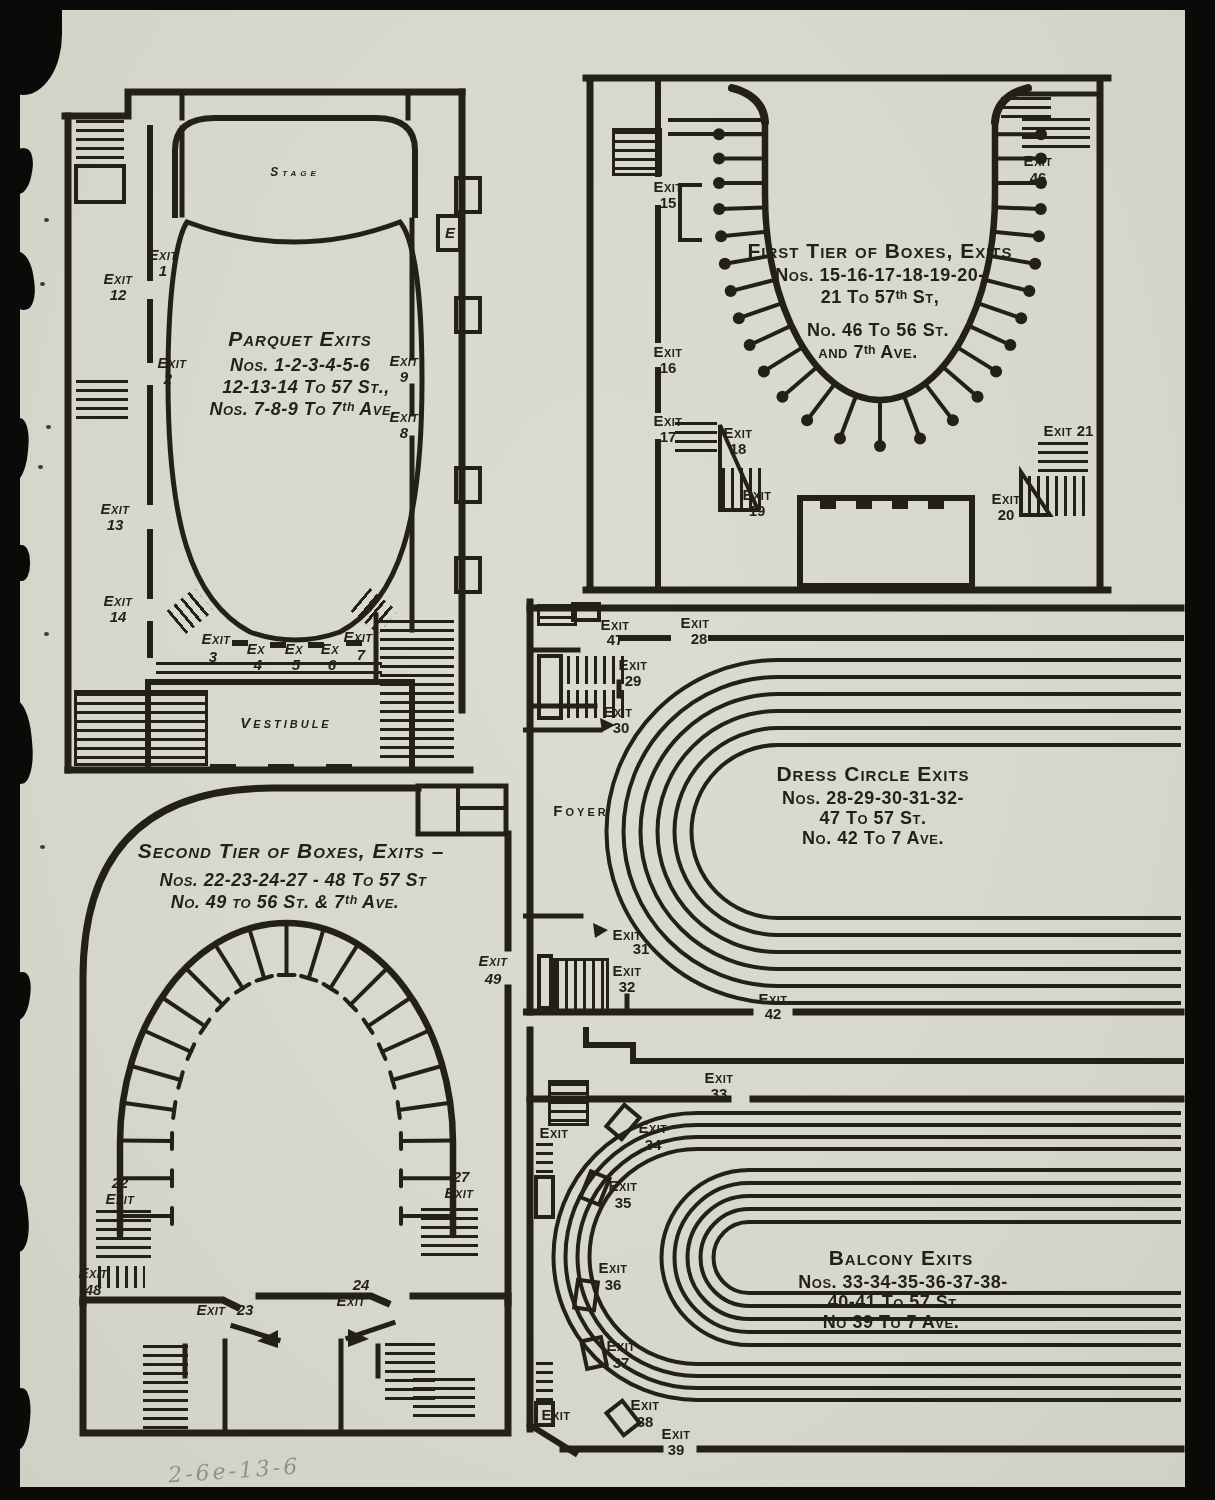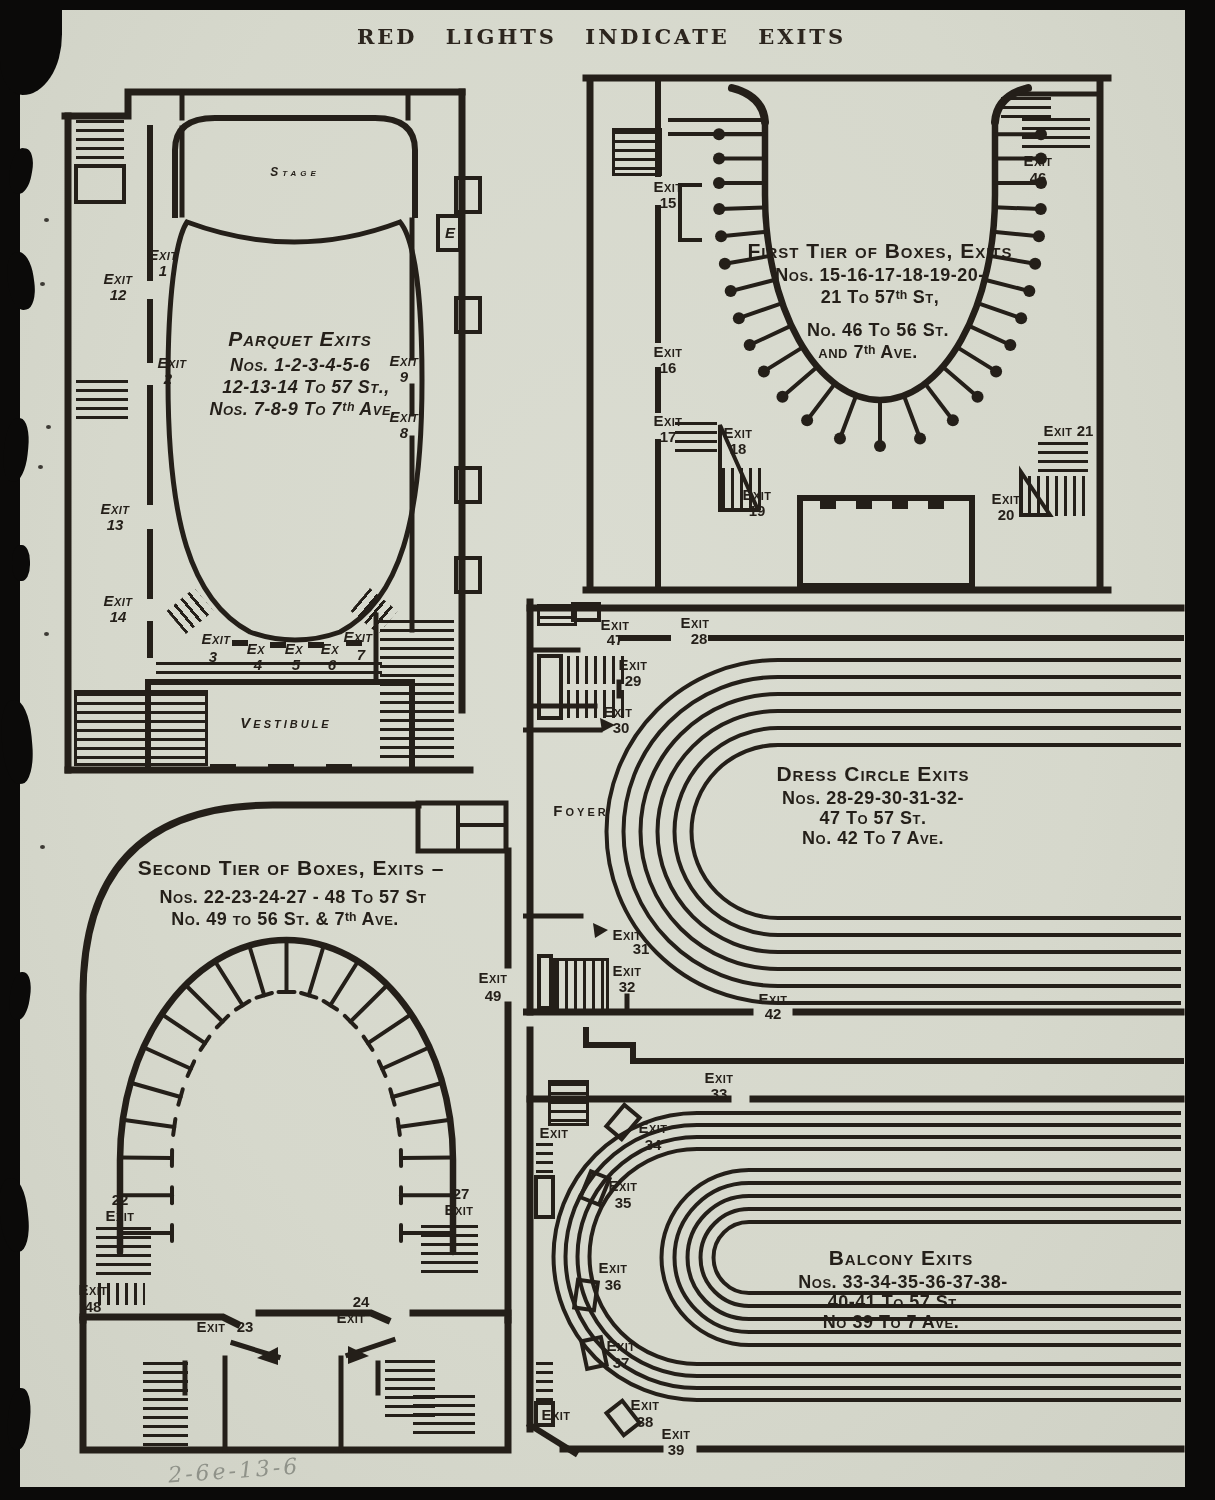--- a/index.html
+++ b/index.html
@@ -49,21 +49,20 @@
     position:absolute;left:150px;top:1448px;
     font-family:"DejaVu Serif","Liberation Serif",serif;font-style:italic;
     font-size:22px;color:#8f9289;letter-spacing:3px;transform:rotate(-4deg);
   }
   .band{position:absolute;background:#0b0a09;}
 </style>
 </head>
 <body>
 
 <div id="paper">
-  <div id="title">RED LIGHTS INDICATE EXITS</div>
 
   <div class="plan" id="plan-parquet" style="left:42px;top:60px;width:430px;height:715px;font-style:italic;">
     <svg width="430" height="715" viewBox="0 0 430 715">
 
       <path class="w7" d="M 5 46 H 68 V 22 H 402"></path>
       <path class="w7" d="M 402 22 V 640"></path>
       <path class="w7" d="M 8 46 V 700"></path>
       <path class="w7" d="M 8 700 H 410"></path>
 
       <rect class="w4" x="396" y="108" width="24" height="34"></rect>
@@ -293,21 +292,21 @@
       <text class="ln" x="104" y="394">32</text>
       <text class="lw" x="250" y="406">Exit</text>
       <text class="ln" x="250" y="421">42</text>
     </svg>
     <div class="stairs stairs-b" style="left:14px;top:6px;width:34px;height:16px;"></div>
     <div class="stairs stairs-v" style="left:44px;top:58px;width:62px;height:28px;"></div>
     <div class="stairs stairs-v" style="left:44px;top:92px;width:62px;height:28px;"></div>
     <div class="stairs stairs-v stairs-b" style="left:30px;top:360px;width:50px;height:48px;"></div>
   </div>
 
-  <div class="plan" id="plan-second" style="left:55px;top:785px;width:445px;height:677px;">
+  <div class="plan" id="plan-second" style="left:55px;top:768px;width:445px;height:677px;font-style:italic;">
     <svg width="445" height="677" viewBox="0 0 445 677">
 
       <path class="w7" d="M 10 525 V 200 Q 10 10 200 10 H 345"></path>
       <rect class="w5" x="345" y="8" width="88" height="48"></rect>
       <path class="w4" d="M 385 8 V 56 M 385 30 H 433"></path>
       <path class="w7" d="M 435 56 V 170 M 435 210 V 525"></path>
 
       <g>
         <path class="tier" d="M 47 457 V 365 A 166.5 220 0 0 1 380 365 V 457"></path>
       <line x1="47.000003814697266" y1="438.09259033203125" x2="99.00000381469727" y2="438.09259033203125" class="spoke"></line>

